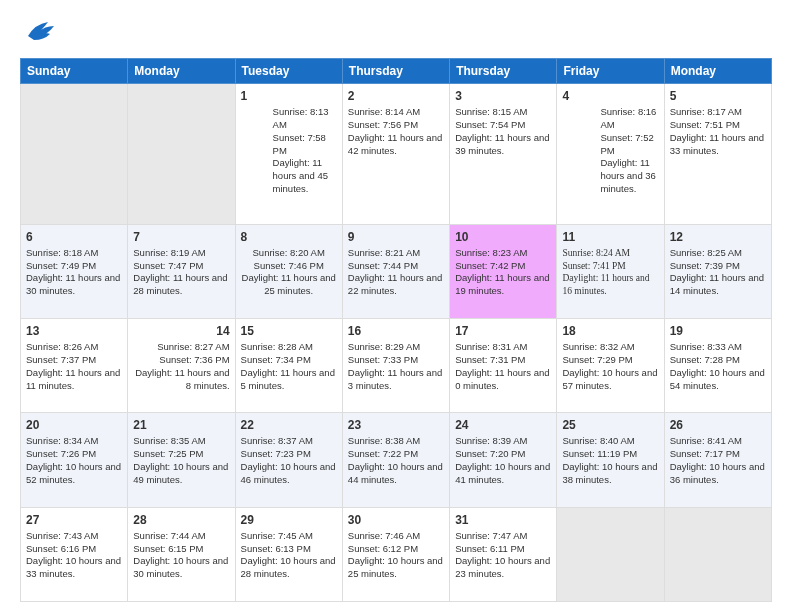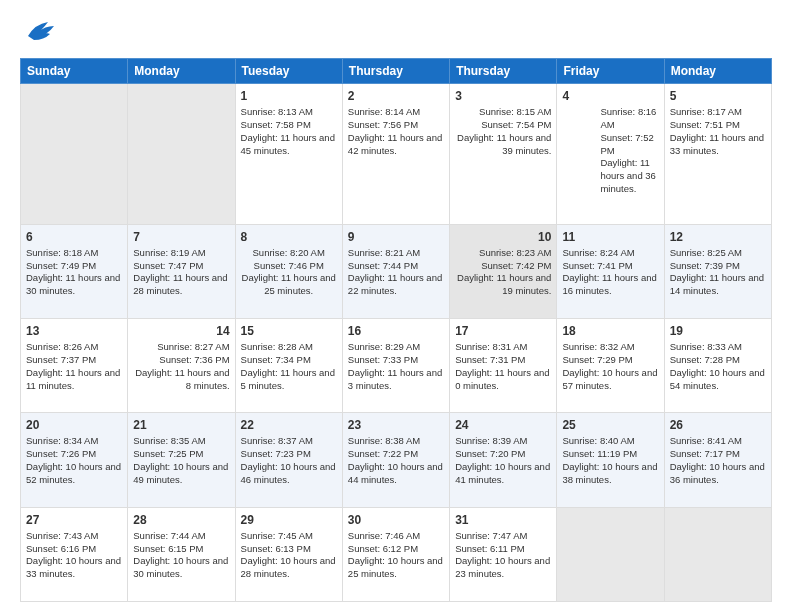--- a/index.html
+++ b/index.html
@@ -131,33 +131,33 @@
           <th>Friday</th>
           <th>Monday</th>
         </tr>
     </thead>
     <tbody id="calendar-body">
     <tr>
           <td class="empty-cell"></td>
           <td class="empty-cell"></td>
           <td style="background: rgb(255, 255, 255);">
             <span class="day-number">1</span>
-            <div style="white-space: pre-line;">Sunrise: 8:13 AM
+            <div style="white-space: pre-line; margin-left: 32px;">Sunrise: 8:13 AM
 Sunset: 7:58 PM
 Daylight: 11 hours and 45 minutes.</div>
           </td>
           <td style="background: rgb(255, 255, 255);">
             <span class="day-number">2</span>
             <div style="white-space: pre-line;">Sunrise: 8:14 AM
 Sunset: 7:56 PM
 Daylight: 11 hours and 42 minutes.</div>
           </td>
           <td style="background: rgb(255, 255, 255);">
             <span class="day-number">3</span>
-            <div style="white-space: pre-line; text-align: right;">Sunrise: 8:15 AM
+            <div style="white-space: pre-line;">Sunrise: 8:15 AM
 Sunset: 7:54 PM
 Daylight: 11 hours and 39 minutes.</div>
           </td>
           <td style="background: rgb(255, 255, 255);">
             <span class="day-number">4</span>
             <div style="white-space: pre-line; margin-left: 38px;">Sunrise: 8:16 AM
 Sunset: 7:52 PM
 Daylight: 11 hours and 36 minutes.</div>
           </td>
           <td style="background: rgb(255, 255, 255);">
@@ -185,29 +185,29 @@
             <div style="white-space: pre-line; text-align: center;">Sunrise: 8:20 AM
 Sunset: 7:46 PM
 Daylight: 11 hours and 25 minutes.</div>
           </td>
           <td style="background: rgb(240, 244, 250);">
             <span class="day-number">9</span>
             <div style="white-space: pre-line;">Sunrise: 8:21 AM
 Sunset: 7:44 PM
 Daylight: 11 hours and 22 minutes.</div>
           </td>
-          <td style="background: #e5e5e5; text-align: right;">
+          <td style="background: #f0abfc;">
             <span class="day-number">10</span>
             <div style="white-space: pre-line;">Sunrise: 8:23 AM
 Sunset: 7:42 PM
 Daylight: 11 hours and 19 minutes.</div>
           </td>
           <td style="background: rgb(240, 244, 250);">
             <span class="day-number">11</span>
-            <div style="white-space: pre-line;">Sunrise: 8:24 AM
+            <div style="white-space: pre-line; font-family: Liberation Serif, serif;">Sunrise: 8:24 AM
 Sunset: 7:41 PM
 Daylight: 11 hours and 16 minutes.</div>
           </td>
           <td style="background: rgb(240, 244, 250);">
             <span class="day-number">12</span>
             <div style="white-space: pre-line;">Sunrise: 8:25 AM
 Sunset: 7:39 PM
 Daylight: 11 hours and 14 minutes.</div>
           </td>
         </tr>

